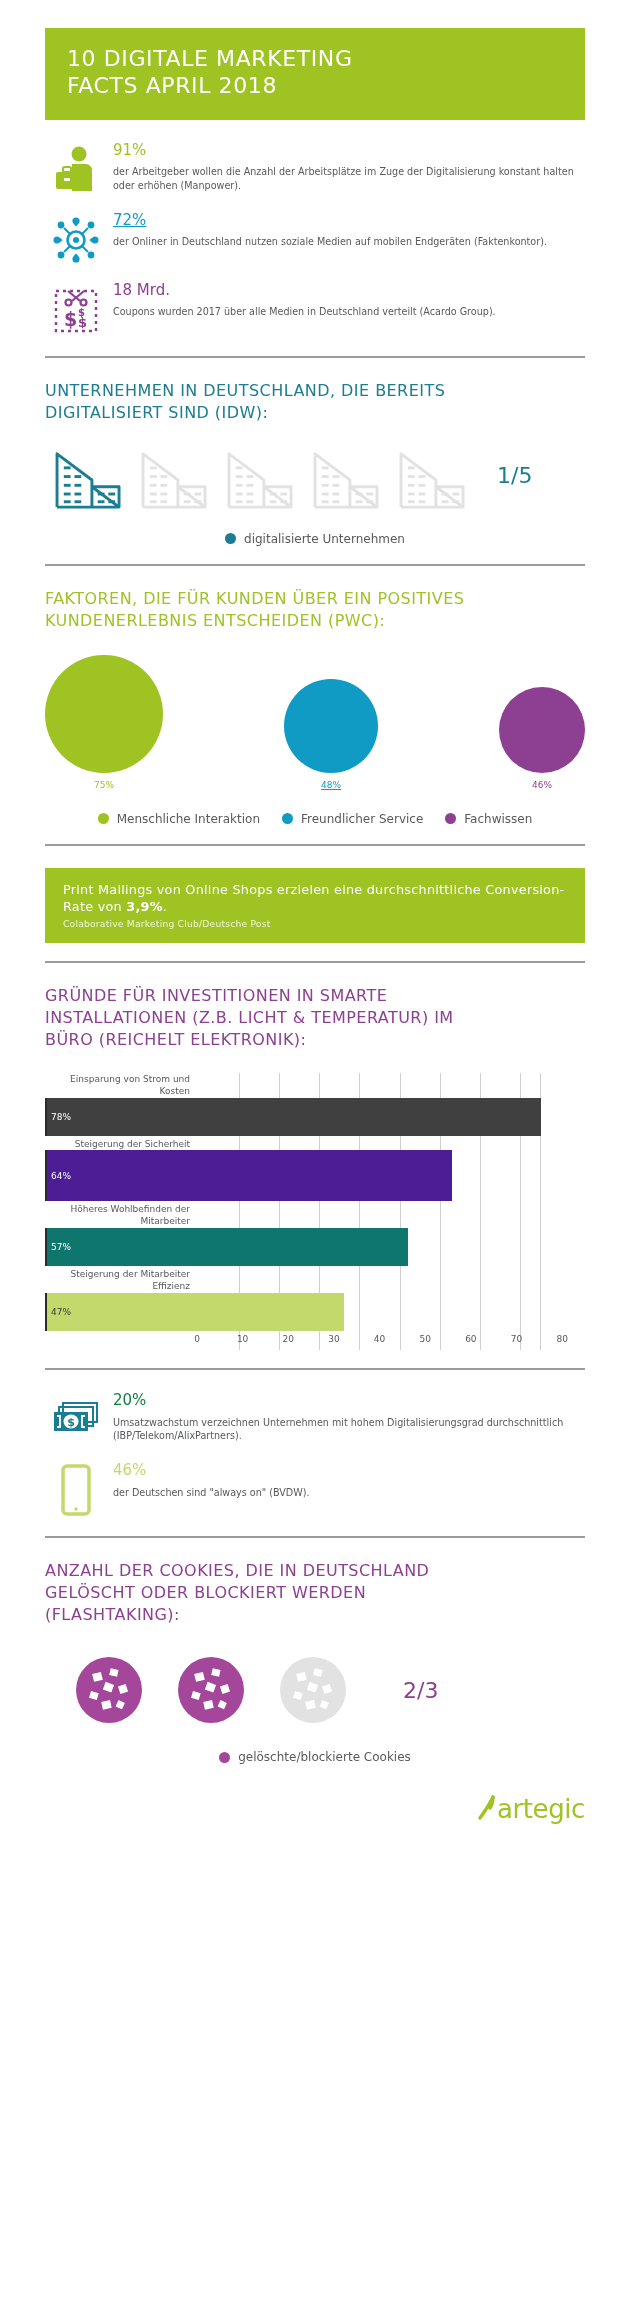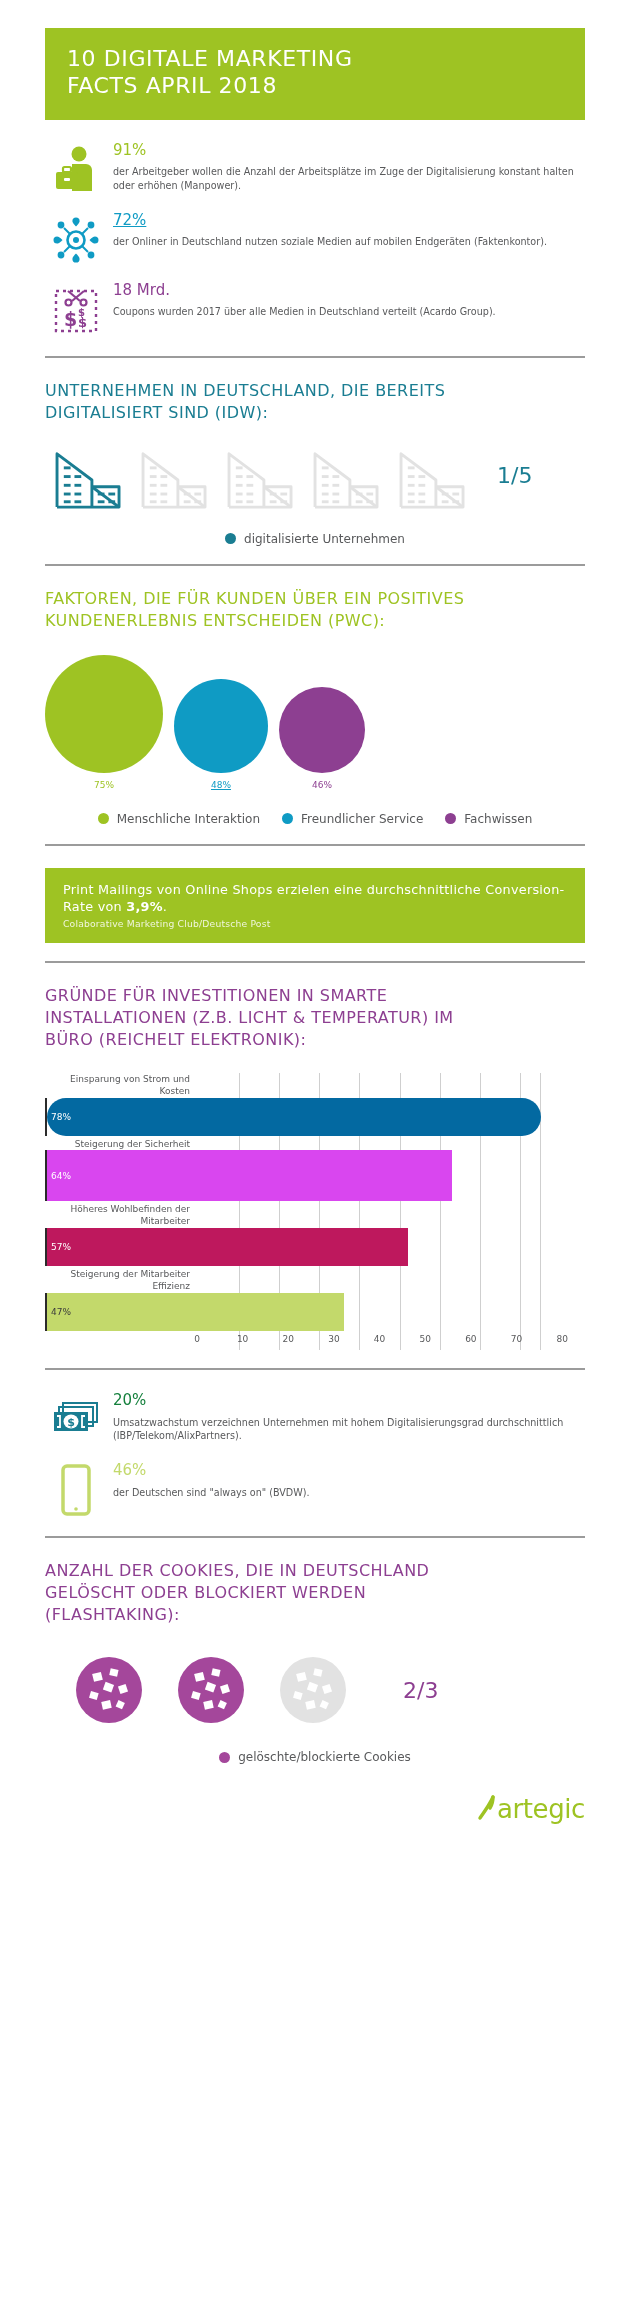--- a/index.html
+++ b/index.html
@@ -113,21 +113,21 @@
   .legend-dot{
     width:11px;height:11px;border-radius:50%;
     margin-right:8px;display:inline-block;
   }
   .legend-label{font-size:12px;color:#58595b;}
 
   
   .circles{
     display:flex;
     align-items:flex-end;
-    justify-content:flex-start;
+    justify-content:space-between;
     margin-top:22px;
     height:136px;
     gap:11px;
   }
   .circle-wrap{
     display:flex;
     flex-direction:column;
     align-items:center;
   }
   .circle{border-radius:50%;}
@@ -535,40 +535,40 @@
         <div class="gl" style="left:70.59%;"></div>
         <div class="gl" style="left:82.35%;"></div>
         <div class="gl" style="left:94.12%;"></div>
         <div class="gl" style="left:100%;"></div>
       </div>
 
       <div class="bar-row">
         <div class="bar-label">Einsparung von Strom und
 Kosten</div>
         <div class="bar-track">
-          <div class="bar" style="width:91.76%;background:#0369a1;border-radius:20px;">
+          <div class="bar" style="width:91.76%;background:#404040;">
             <span class="bar-val">78%</span>
           </div>
         </div>
       </div>
 
       <div class="bar-row">
         <div class="bar-label">Steigerung der Sicherheit</div>
         <div class="bar-track">
-          <div class="bar" style="width:75.29%;background:#d946ef;">
+          <div class="bar" style="width:75.29%;background:#4c1d95;">
             <span class="bar-val">64%</span>
           </div>
         </div>
       </div>
 
       <div class="bar-row">
         <div class="bar-label">Höheres Wohlbefinden der
 Mitarbeiter</div>
         <div class="bar-track">
-          <div class="bar" style="width:67.06%;background:#be185d;">
+          <div class="bar" style="width:67.06%;background:#0f766e;">
             <span class="bar-val">57%</span>
           </div>
         </div>
       </div>
 
       <div class="bar-row">
         <div class="bar-label">Steigerung der Mitarbeiter
 Effizienz</div>
         <div class="bar-track">
           <div class="bar" style="width:55.29%;background:#c3d96b;">

